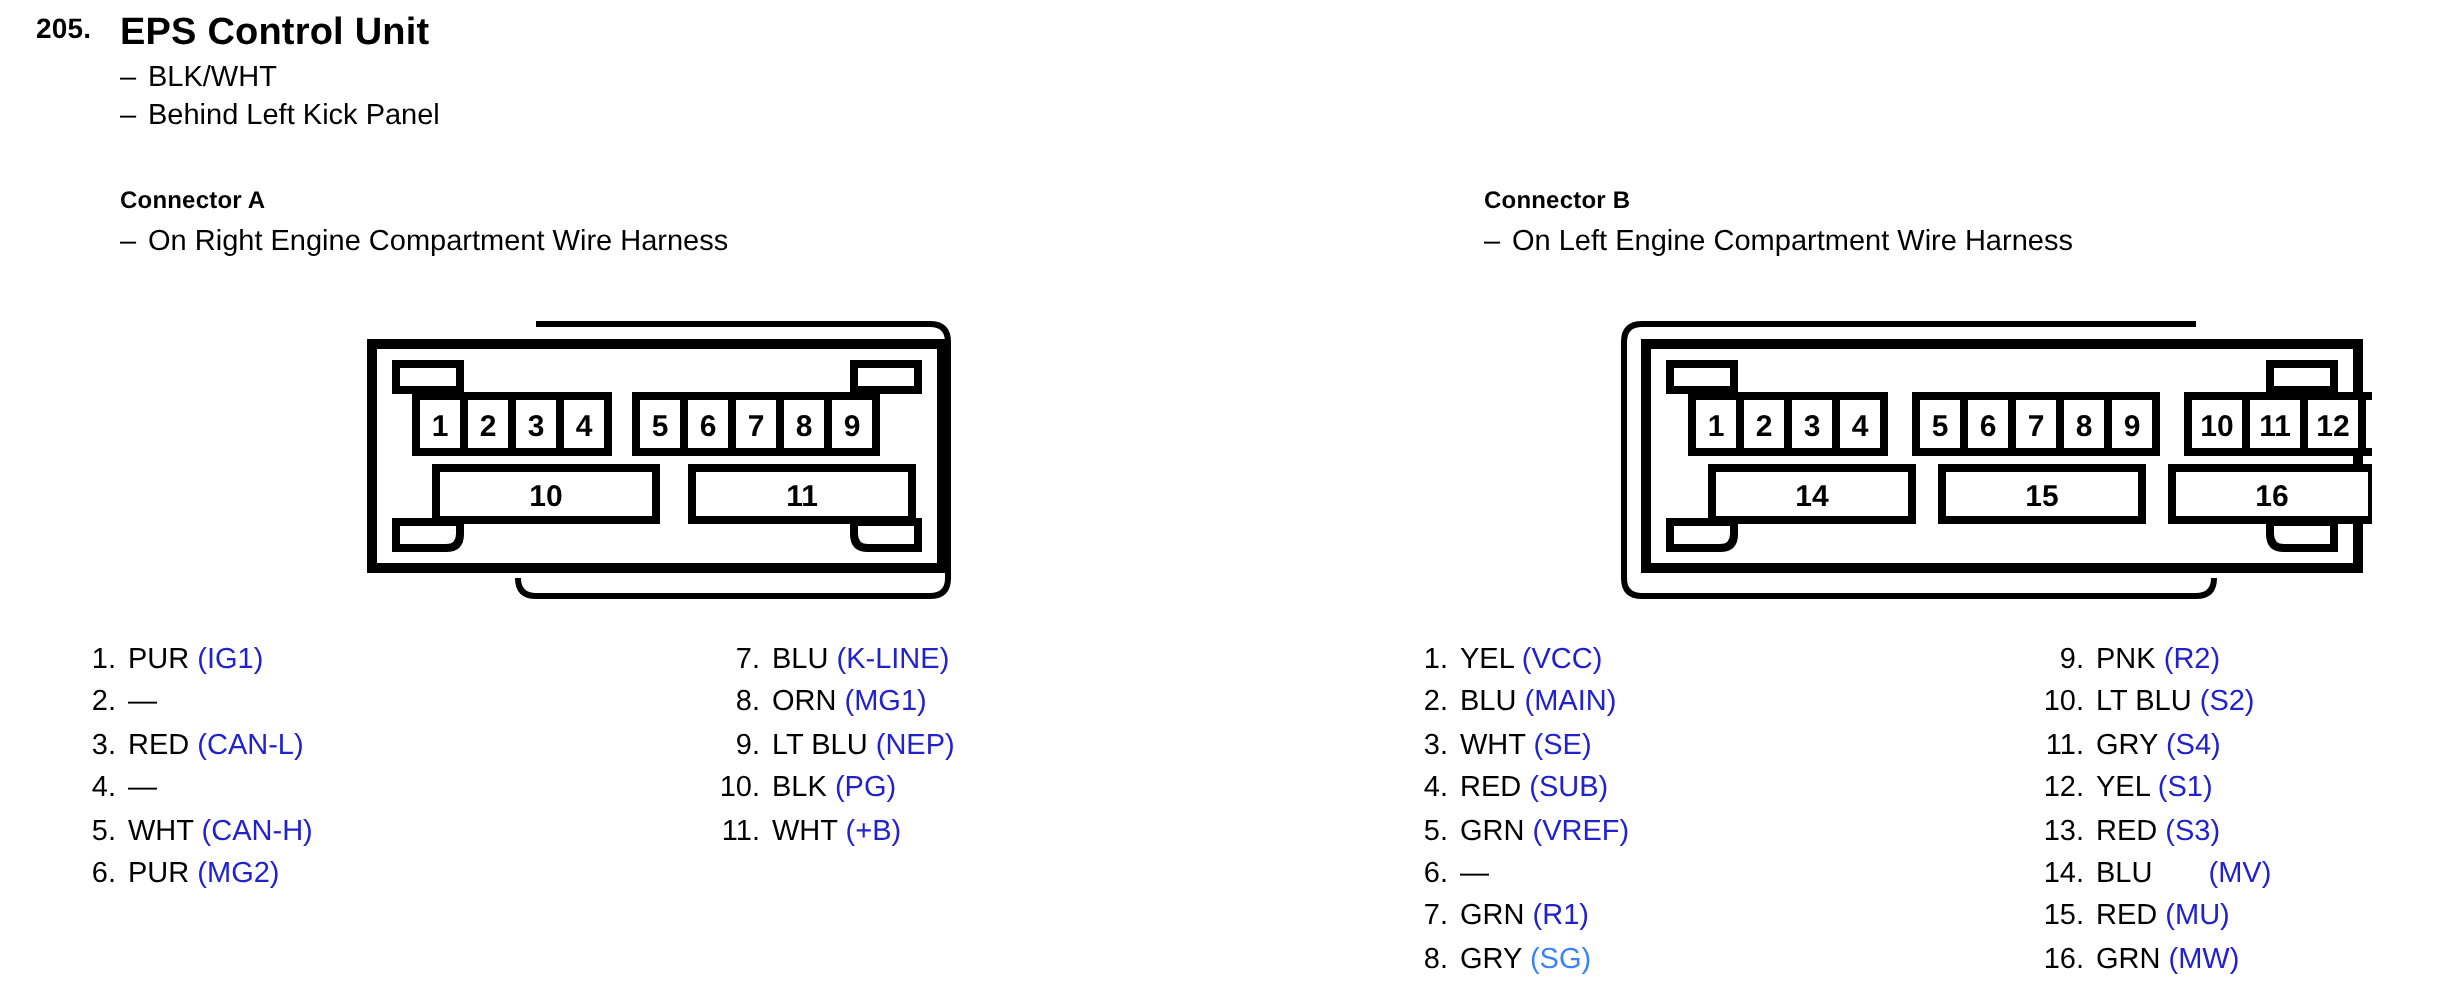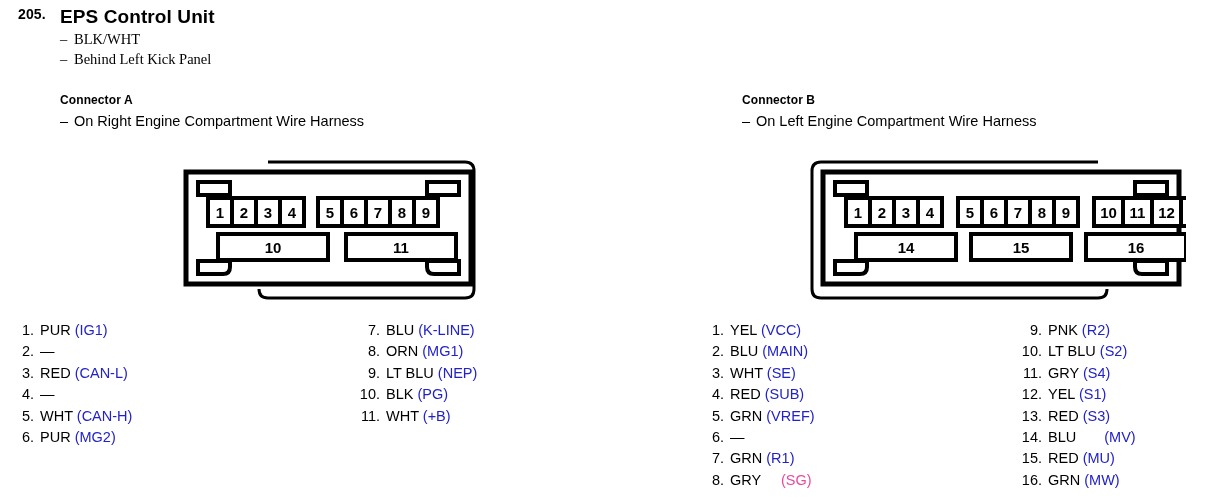--- a/index.html
+++ b/index.html
@@ -16,21 +16,21 @@
   .doc-head{position:absolute;left:18px;top:6px;}
   .doc-head .num{
     font-size:14px;font-weight:bold;letter-spacing:.1px;
     display:inline-block;width:42px;vertical-align:top;
   }
   .doc-head .ttl{
     font-size:19px;font-weight:bold;letter-spacing:.1px;
     display:inline-block;vertical-align:top;
   }
   .doc-head .sub{
-    font-size:14.5px;margin-left:42px;margin-top:3px;white-space:nowrap;font-family:Liberation Serif, serif;
+    font-size:14.5px;margin-left:42px;margin-top:3px;white-space:nowrap;
   }
   .doc-head .sub .dash{display:inline-block;width:14px;}
 
   
   .conn-head{position:absolute;}
   .conn-head .h{font-size:12px;font-weight:bold;letter-spacing:.1px;}
   .conn-head .s{font-size:14.5px;margin-top:6px;white-space:nowrap;}
   .conn-head .s .dash{display:inline-block;width:14px;}
 
   
@@ -156,21 +156,21 @@
         <rect x="50" y="76" width="100" height="26" fill="#fff" stroke="#000" stroke-width="4"></rect>
         <text x="100" y="95" text-anchor="middle" font-family="&quot;Liberation Sans&quot;, sans-serif" font-size="15" font-weight="bold" fill="#000">14</text>
         <rect x="165" y="76" width="100" height="26" fill="#fff" stroke="#000" stroke-width="4"></rect>
         <text x="215" y="95" text-anchor="middle" font-family="&quot;Liberation Sans&quot;, sans-serif" font-size="15" font-weight="bold" fill="#000">15</text>
         <rect x="280" y="76" width="100" height="26" fill="#fff" stroke="#000" stroke-width="4"></rect>
         <text x="330" y="95" text-anchor="middle" font-family="&quot;Liberation Sans&quot;, sans-serif" font-size="15" font-weight="bold" fill="#000">16</text>
       </g>
   </svg>
 </div>
 
-<div class="pinlist" style="left:10px;top:320px;" id="list-a-left">
+<div class="pinlist" style="left:34px;top:320px;" id="list-a-left">
     <div class="pinrow"><span class="idx">1.</span><span class="col">PUR</span> <span class="sig" style="color: rgb(34, 34, 204);">(IG1)</span></div>
     <div class="pinrow"><span class="idx">2.</span><span class="col none">—</span></div>
     <div class="pinrow"><span class="idx">3.</span><span class="col">RED</span> <span class="sig" style="color: rgb(34, 34, 204);">(CAN-L)</span></div>
     <div class="pinrow"><span class="idx">4.</span><span class="col none">—</span></div>
     <div class="pinrow"><span class="idx">5.</span><span class="col">WHT</span> <span class="sig" style="color: rgb(34, 34, 204);">(CAN-H)</span></div>
     <div class="pinrow"><span class="idx">6.</span><span class="col">PUR</span> <span class="sig" style="color: rgb(34, 34, 204);">(MG2)</span></div>
   </div>
 <div class="pinlist" style="left:356px;top:320px;" id="list-a-right">
     <div class="pinrow"><span class="idx">7.</span><span class="col">BLU</span> <span class="sig" style="color: rgb(34, 34, 204);">(K-LINE)</span></div>
     <div class="pinrow"><span class="idx">8.</span><span class="col">ORN</span> <span class="sig" style="color: rgb(34, 34, 204);">(MG1)</span></div>
@@ -179,21 +179,21 @@
     <div class="pinrow"><span class="idx">11.</span><span class="col">WHT</span> <span class="sig" style="color: rgb(34, 34, 204);">(+B)</span></div>
   </div>
 <div class="pinlist" style="left:700px;top:320px;" id="list-b-left">
     <div class="pinrow"><span class="idx">1.</span><span class="col">YEL</span> <span class="sig" style="color: rgb(34, 34, 204);">(VCC)</span></div>
     <div class="pinrow"><span class="idx">2.</span><span class="col">BLU</span> <span class="sig" style="color: rgb(34, 34, 204);">(MAIN)</span></div>
     <div class="pinrow"><span class="idx">3.</span><span class="col">WHT</span> <span class="sig" style="color: rgb(34, 34, 204);">(SE)</span></div>
     <div class="pinrow"><span class="idx">4.</span><span class="col">RED</span> <span class="sig" style="color: rgb(34, 34, 204);">(SUB)</span></div>
     <div class="pinrow"><span class="idx">5.</span><span class="col">GRN</span> <span class="sig" style="color: rgb(34, 34, 204);">(VREF)</span></div>
     <div class="pinrow"><span class="idx">6.</span><span class="col none">—</span></div>
     <div class="pinrow"><span class="idx">7.</span><span class="col">GRN</span> <span class="sig" style="color: rgb(34, 34, 204);">(R1)</span></div>
-    <div class="pinrow"><span class="idx">8.</span><span class="col">GRY</span> <span class="sig" style="color: #ec4899; margin-left: 16px;">(SG)</span></div>
+    <div class="pinrow"><span class="idx">8.</span><span class="col">GRY</span> <span class="sig" style="color: #3b82f6;">(SG)</span></div>
   </div>
 <div class="pinlist" style="left:1018px;top:320px;" id="list-b-right">
     <div class="pinrow"><span class="idx">9.</span><span class="col">PNK</span> <span class="sig" style="color: rgb(34, 34, 204);">(R2)</span></div>
     <div class="pinrow"><span class="idx">10.</span><span class="col">LT BLU</span> <span class="sig" style="color: rgb(34, 34, 204);">(S2)</span></div>
     <div class="pinrow"><span class="idx">11.</span><span class="col">GRY</span> <span class="sig" style="color: rgb(34, 34, 204);">(S4)</span></div>
     <div class="pinrow"><span class="idx">12.</span><span class="col">YEL</span> <span class="sig" style="color: rgb(34, 34, 204);">(S1)</span></div>
     <div class="pinrow"><span class="idx">13.</span><span class="col">RED</span> <span class="sig" style="color: rgb(34, 34, 204);">(S3)</span></div>
     <div class="pinrow"><span class="idx">14.</span><span class="col">BLU</span> <span class="sig" style="color: rgb(34, 34, 204); margin-left: 24px;">(MV)</span></div>
     <div class="pinrow"><span class="idx">15.</span><span class="col">RED</span> <span class="sig" style="color: rgb(34, 34, 204);">(MU)</span></div>
     <div class="pinrow"><span class="idx">16.</span><span class="col">GRN</span> <span class="sig" style="color: rgb(34, 34, 204);">(MW)</span></div>

